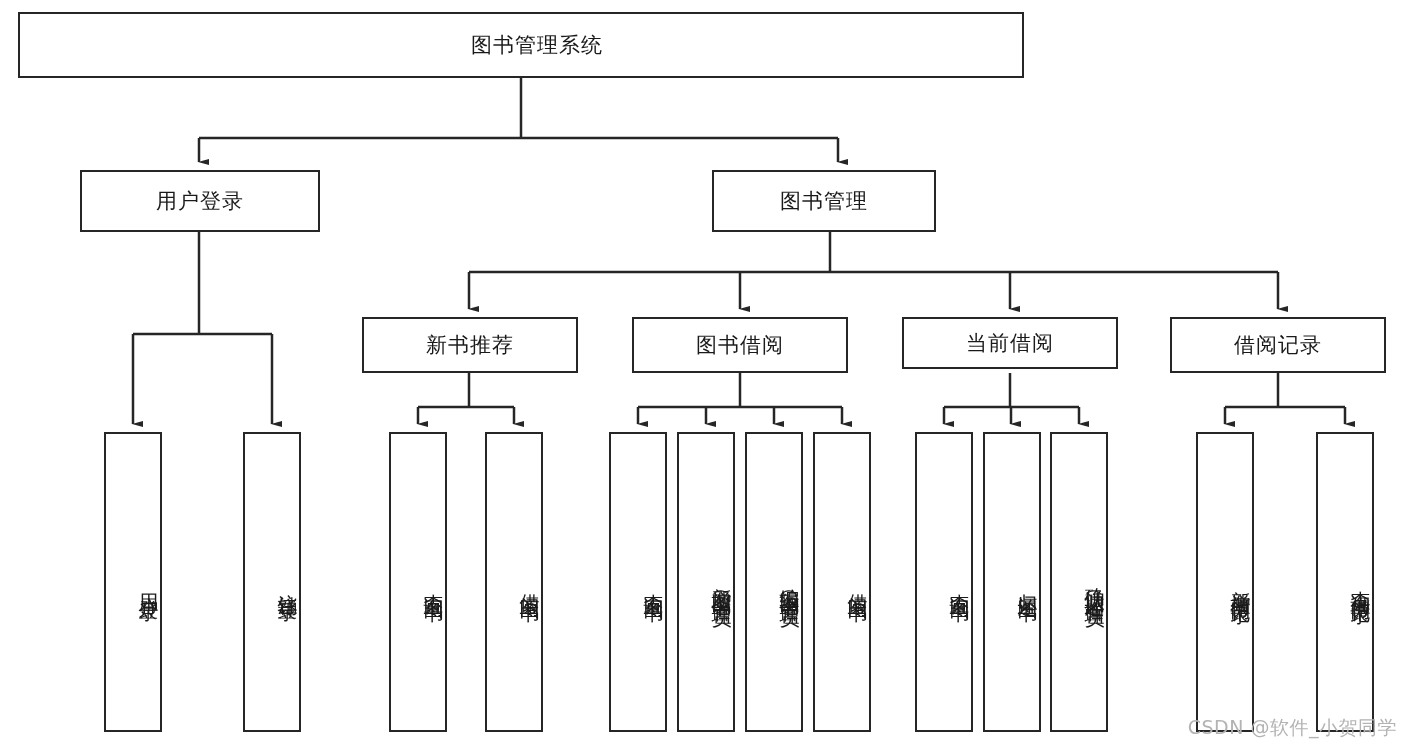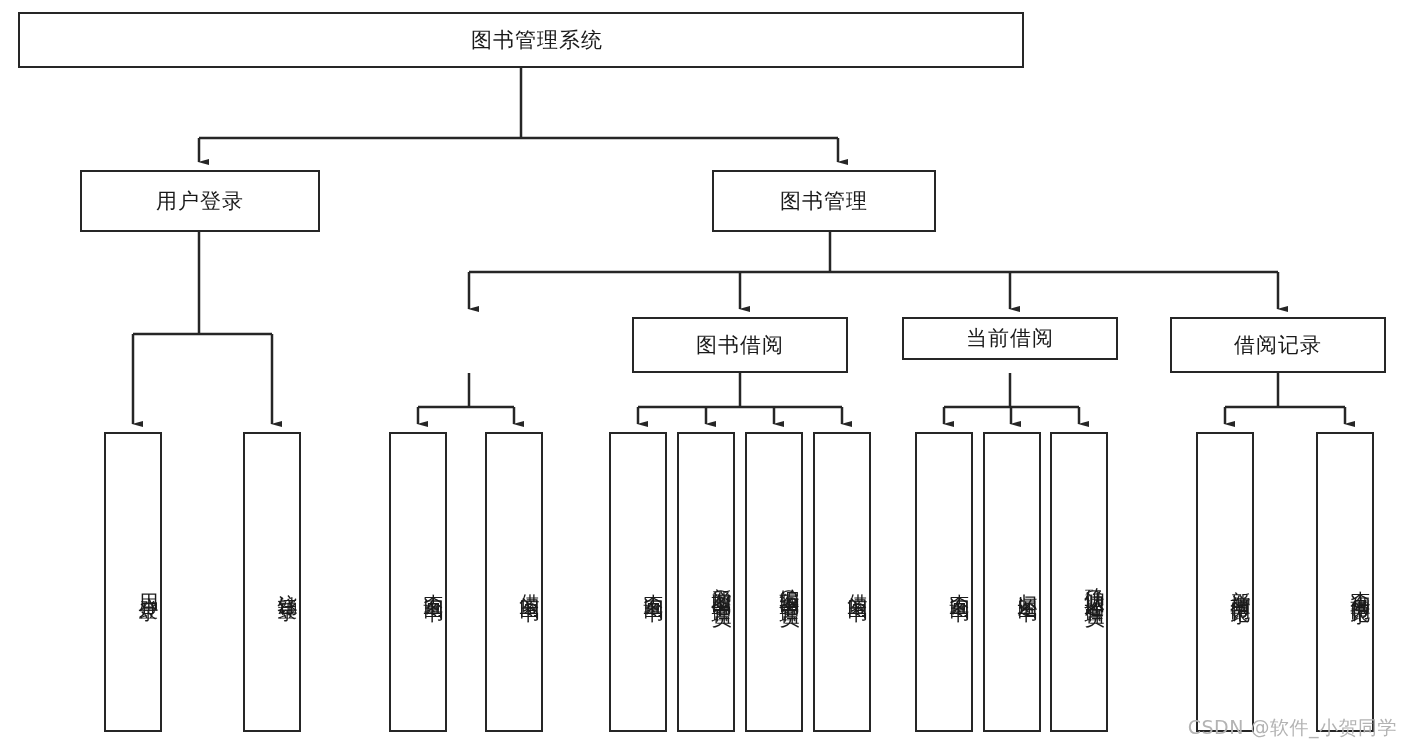--- a/index.html
+++ b/index.html
@@ -119,27 +119,28 @@
       <path d="M1011,407 L1011,424" marker-end="url(#arrow)"></path>
       <path d="M1079,407 L1079,424" marker-end="url(#arrow)"></path>
 
       <path d="M1278,373 L1278,407"></path>
       <path d="M1225,407 L1345,407"></path>
       <path d="M1225,407 L1225,424" marker-end="url(#arrow)"></path>
       <path d="M1345,407 L1345,424" marker-end="url(#arrow)"></path>
     </g>
   </svg>
 
-  <div class="node horiz" style="left:18px; top:12px; width:1006px; height:56px;padding-left:32px;">图书管理系统</div>
+  <div class="node horiz" style="left:18px; top:12px; width:1006px; height:66px;padding-left:32px;">图书管理系统</div>
 
   <div class="node horiz" style="left:80px; top:170px; width:240px; height:62px;">用户登录</div>
   <div class="node horiz" style="left:712px; top:170px; width:224px; height:62px;">图书管理</div>
 
+  <div class="node horiz" style="left:362px; top:317px; width:216px; height:56px;">新书推荐</div>
   <div class="node horiz" style="left:632px; top:317px; width:216px; height:56px;">图书借阅</div>
-  <div class="node horiz" style="left:902px; top:317px; width:216px; height:43px;">当前借阅</div>
+  <div class="node horiz" style="left:902px; top:317px; width:216px; height:52px;">当前借阅</div>
   <div class="node horiz" style="left:1170px; top:317px; width:216px; height:56px;font-family:Liberation Serif, serif;">借阅记录</div>
 
   <div class="node vert" style="left:104px; top:432px; width:58px; height:300px;">
     <span class="vtext">用户登录</span>
   </div>
   <div class="node vert" style="left:243px; top:432px; width:58px; height:300px;">
     <span class="vtext">注销登录</span>
   </div>
 
   <div class="node vert" style="left:389px; top:432px; width:58px; height:300px;">

